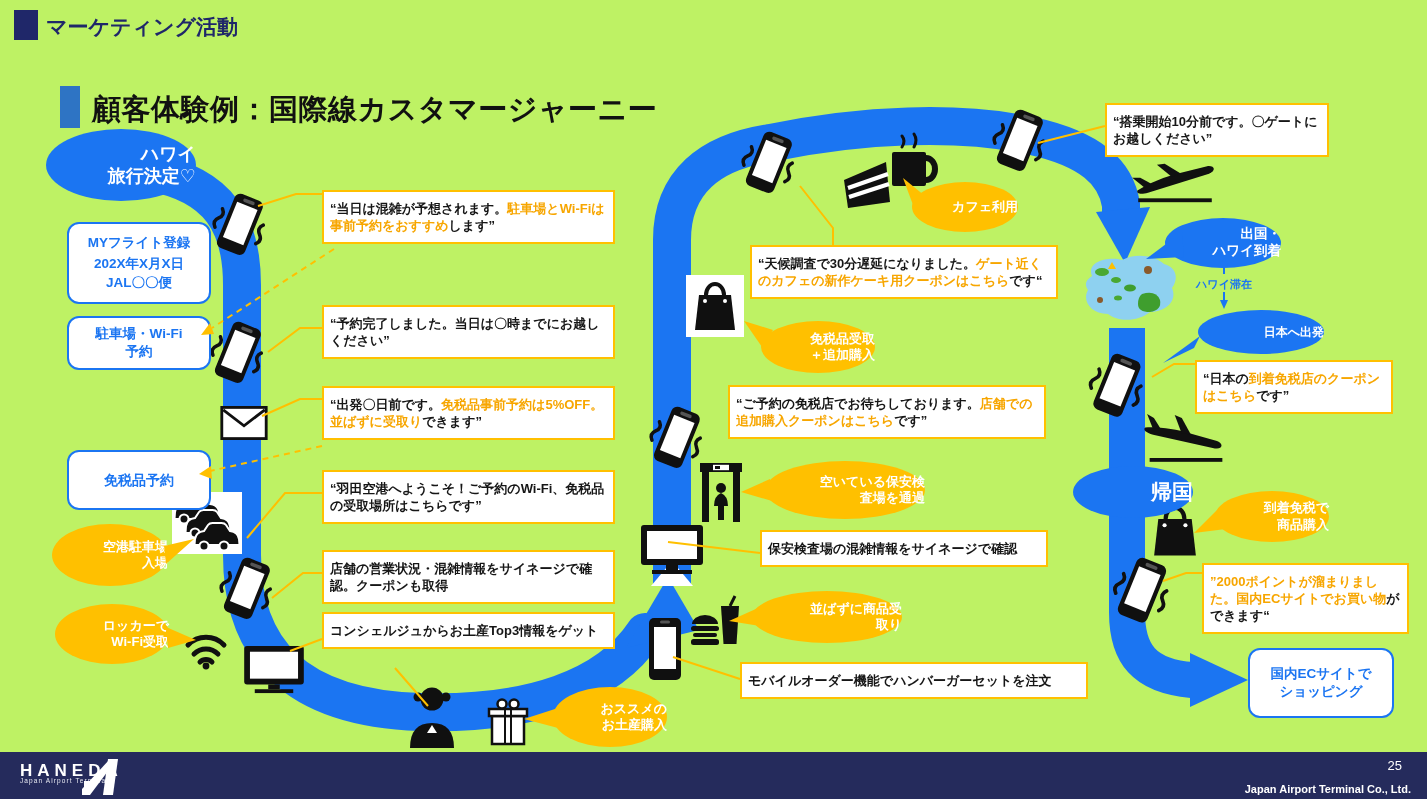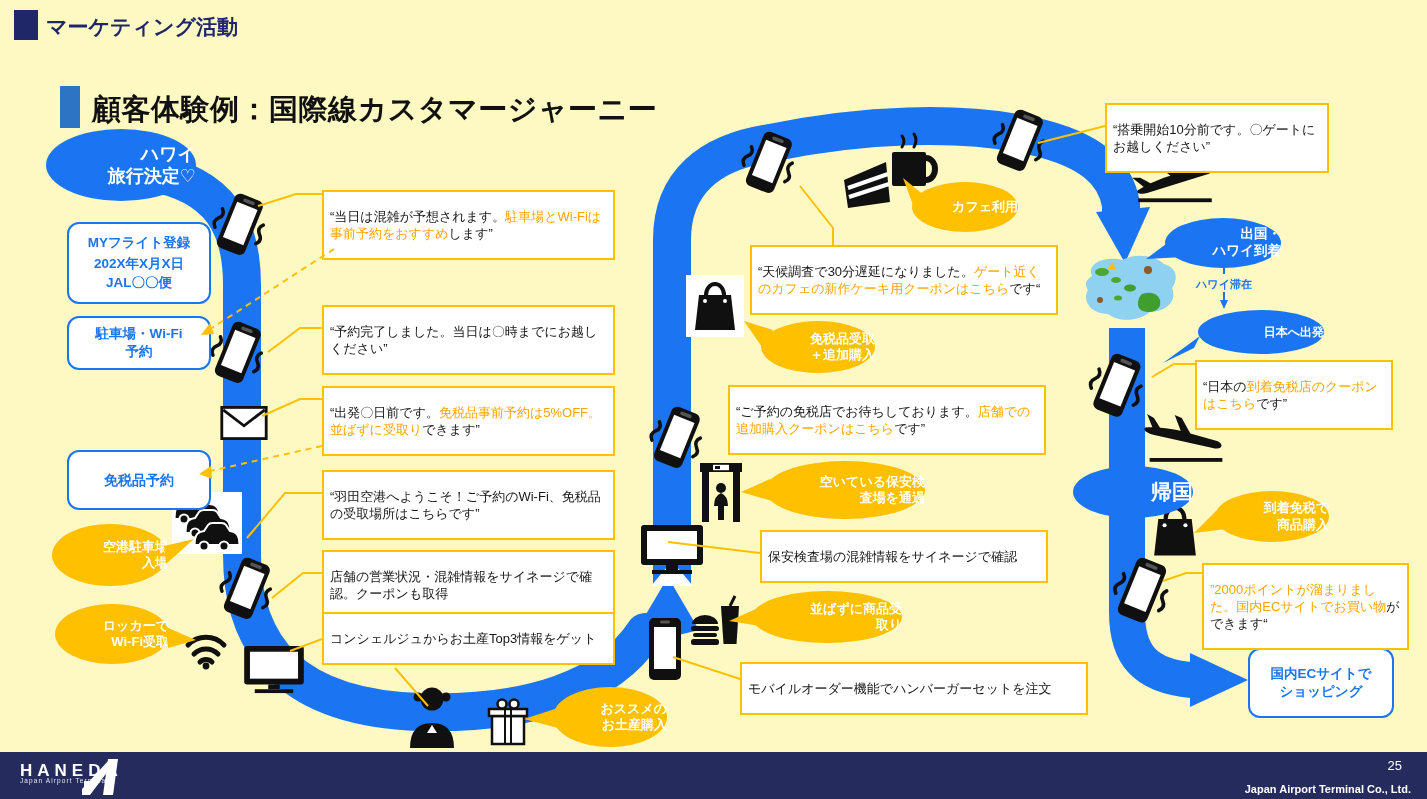--- a/index.html
+++ b/index.html
@@ -1,25 +1,25 @@
 <!DOCTYPE html>
 <html><head>
 <meta charset="utf-8">
 <style>
   html,body{margin:0;padding:0;background:#9aa0a6}
-  .canvas{position:relative;width:1427px;height:799px;background:#fef9c3;overflow:hidden;
+  .canvas{position:relative;width:1427px;height:799px;background:#bef264;overflow:hidden;
           font-family:"Liberation Sans","DejaVu Sans",sans-serif;color:#161616}
   svg.layer{position:absolute;left:0;top:0;pointer-events:none}
   #base-layer{z-index:1}
   #overlay-layer{z-index:4}
   .icon{position:absolute;z-index:2}
   .icon svg{display:block;width:100%;height:100%}
   .vib{fill:none;stroke:#101010;stroke-width:3.5;stroke-linecap:round}
-  .msg{position:absolute;border:2px solid #ffc000;background:#fff;padding:16px 6px;
-       font-size:13px;line-height:1.32;z-index:3;font-weight:400}
+  .msg{position:absolute;border:2px solid #ffc000;background:#fff;padding:8px 6px;
+       font-size:13px;line-height:1.32;z-index:3;font-weight:700}
   .seg-b{color:#161616}
   .seg-o{color:#f7a600}
   .bluebox{position:absolute;border:2.5px solid #1b75f2;border-radius:12px;background:#fff;
        color:#1b75f2;display:flex;flex-direction:column;align-items:center;justify-content:center;
        font-size:13.5px;line-height:1.35;z-index:3;font-weight:600}
   .yel,.blu{position:absolute;border-radius:50%;display:flex;flex-direction:column;align-items:flex-end;
        justify-content:center;text-align:center;color:#fff;z-index:3;line-height:1.25;font-weight:600}
   .yel{background:#ffc000;font-size:13px}
   .blu{background:#1b75f2;font-size:13.5px}
   .hdr-bullet{position:absolute;left:14px;top:10px;width:24px;height:30px;background:#1f2769;z-index:3}

